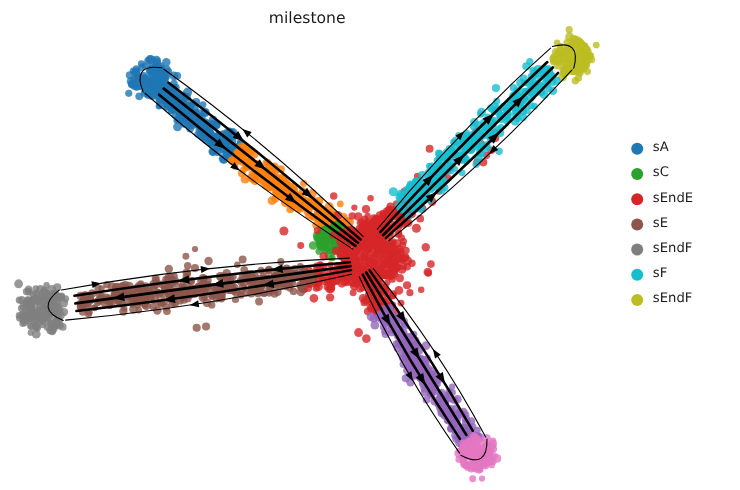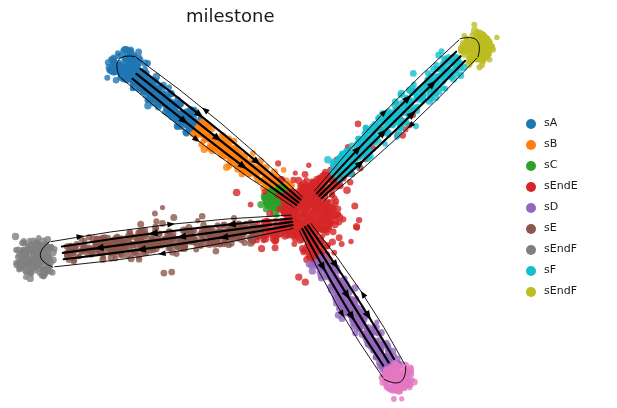--- a/index.html
+++ b/index.html
@@ -1,22 +1,22 @@
 <!DOCTYPE html>
 <html><head>
 <meta charset="utf-8">
 <style>
   html,body{margin:0;padding:0;background:#ffffff;}
   .stage{
     position:relative;width:617px;height:408px;background:#ffffff;
     font-family:"DejaVu Sans","Liberation Sans",sans-serif;overflow:hidden;
   }
   .chart-title{
-    position:absolute;top:8px;left:186px;width:140px;
-    font-size:18px;color:#1a1a1a;line-height:16px;
+    position:absolute;top:8px;left:186px;width:140px;text-align:center;
+    font-size:13px;color:#1a1a1a;line-height:16px;
   }
   #plot{position:absolute;left:0;top:0;}
   #legend{position:absolute;top:108px;left:522px;}
   .legend-row{display:flex;align-items:flex-end;height:21px;}
   .legend-dot{width:10px;height:10px;border-radius:50%;margin:0 8px 0 4px;flex:0 0 10px;}
   .legend-label{font-size:11px;color:#1a1a1a;white-space:nowrap;}
 </style>
 </head>
 <body>
 
@@ -3066,34 +3066,26 @@
           <path d="M384.0 379.3 Q406.5 391.3 405.8 365.9" stroke-width="0.9"></path>
         </g>
       </g>
     </svg>
   <div id="legend">
       <div class="legend-row">
         <span class="legend-dot" style="background: rgb(31, 119, 180);"></span>
         <span class="legend-label">sA</span>
       </div>
       <div class="legend-row">
-        <span class="legend-dot" style="background: rgb(255, 127, 14);"></span>
-        <span class="legend-label">sB</span>
-      </div>
-      <div class="legend-row">
         <span class="legend-dot" style="background: rgb(44, 160, 44);"></span>
         <span class="legend-label">sC</span>
       </div>
       <div class="legend-row">
         <span class="legend-dot" style="background: rgb(214, 39, 40);"></span>
         <span class="legend-label">sEndE</span>
-      </div>
-      <div class="legend-row">
-        <span class="legend-dot" style="background: rgb(148, 103, 189);"></span>
-        <span class="legend-label">sD</span>
       </div>
       <div class="legend-row">
         <span class="legend-dot" style="background: rgb(140, 86, 75);"></span>
         <span class="legend-label">sE</span>
       </div>
       <div class="legend-row">
         <span class="legend-dot" style="background: rgb(127, 127, 127);"></span>
         <span class="legend-label">sEndF</span>
       </div>
       <div class="legend-row">

